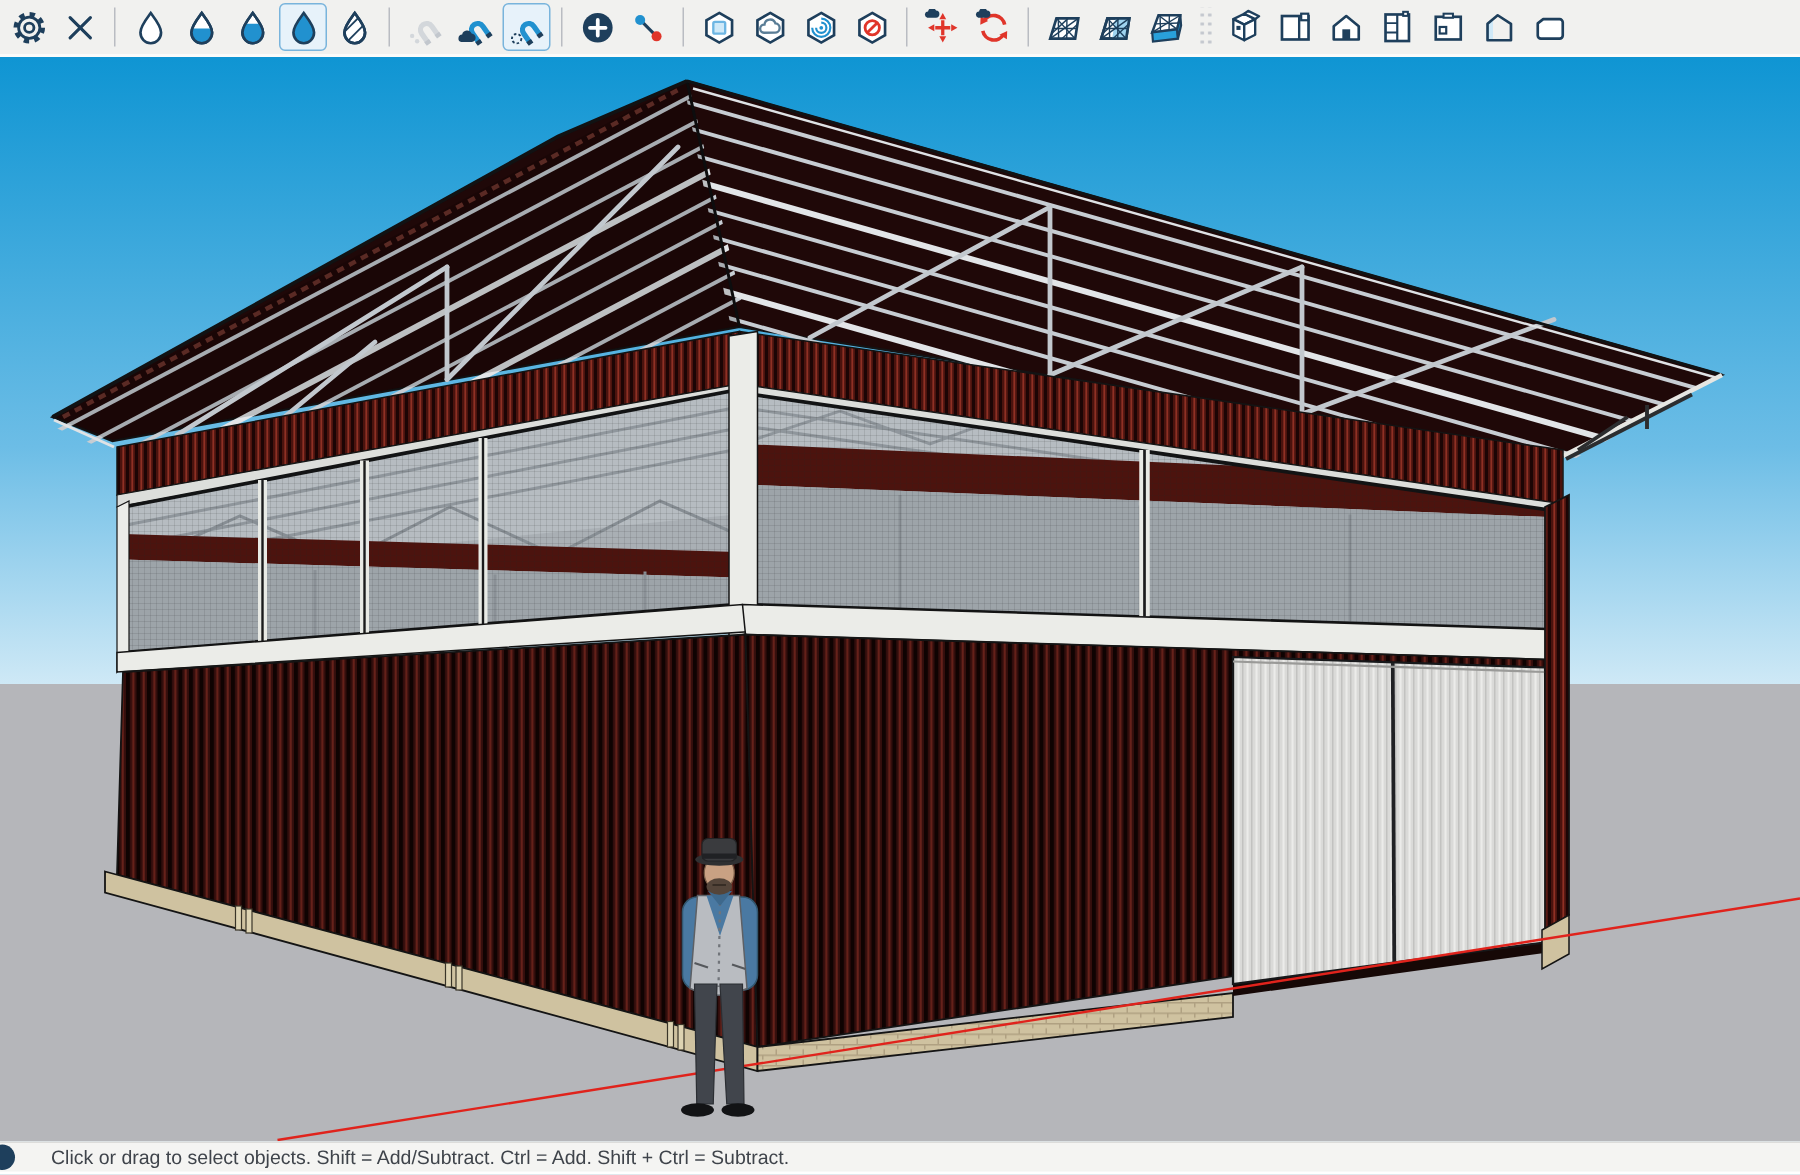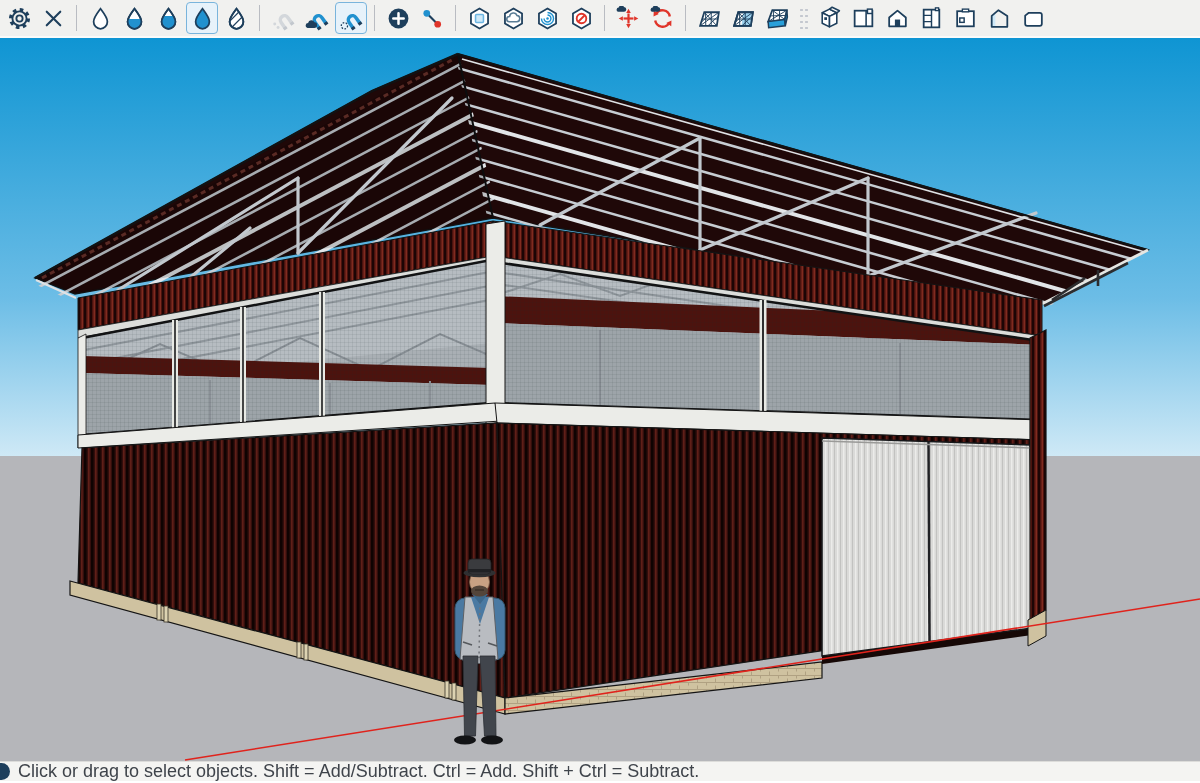--- a/index.html
+++ b/index.html
@@ -19,21 +19,21 @@
     background-image:radial-gradient(circle,#c4c8cf 1.1px,transparent 1.3px);
     background-size:5px 6px;background-position:1px 2px;}
   
   .viewport{width:1200px;height:723px;position:relative;background:#9cd0ec;}
   .viewport svg{display:block;}
   
   .statusbar{height:20px;position:relative;display:flex;align-items:center;
     background:var(--statusbar-bg,#f4f4f2);border-top:1px solid #dcdcda;box-sizing:border-box;}
   .status-help{position:absolute;left:-7px;top:1px;width:17px;height:17px;border-radius:50%;
     background:var(--icon-navy,#1e3f5c);}
-  .status-text{margin-left:18px;font-size:18px;color:var(--statusbar-text,#3f444b);white-space:nowrap;}
+  .status-text{margin-left:34px;font-size:13px;color:var(--statusbar-text,#3f444b);white-space:nowrap;}
 </style>
 </head>
 <body>
 
 <div class="stage">
 
   <div class="toolbar" id="toolbar">
       <span class="tool">
         <svg viewBox="0 0 24 24">
           <g fill="none" stroke="#1e3f5c">

